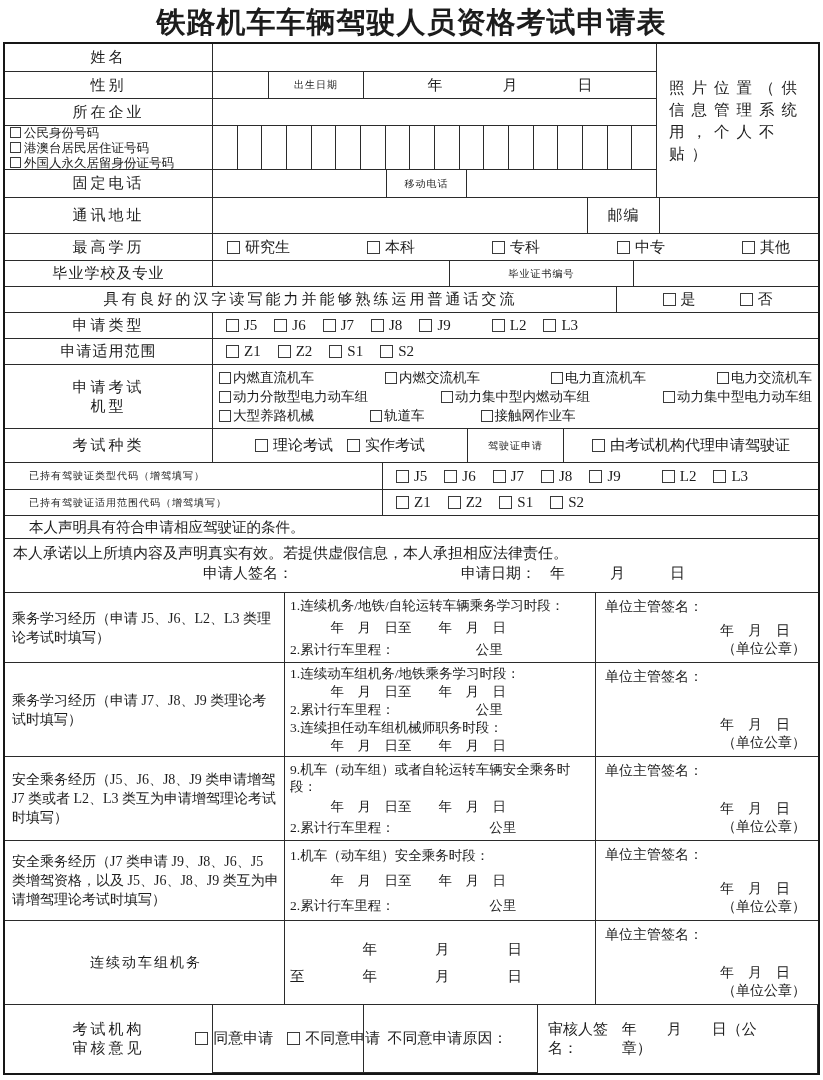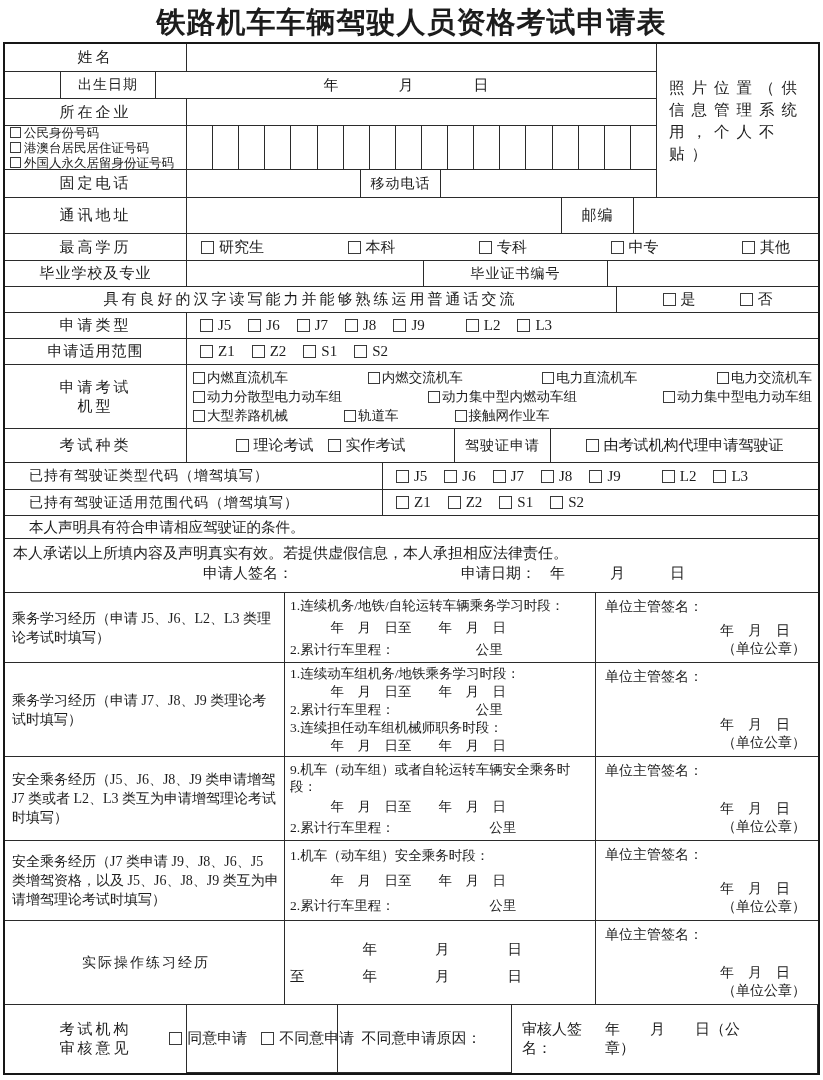--- a/index.html
+++ b/index.html
@@ -7,26 +7,26 @@
        font-family:"Liberation Serif","DejaVu Serif",serif;}
   .page{box-sizing:border-box;width:823px;height:1080px;padding:2px 3px 3px;}
   .title{text-align:center;font-weight:bold;font-size:29px;line-height:40px;
          letter-spacing:1px;font-family:"DejaVu Sans","Liberation Sans",sans-serif;}
   .form{border:2px solid #161616;box-sizing:border-box;}
   .row{display:flex;align-items:stretch;}
   .cell{box-sizing:border-box;border-right:1px solid #2b2b2b;border-bottom:1px solid #2b2b2b;
         display:flex;align-items:center;font-size:15px;min-width:0;}
   .row > .cell:last-child{border-right:none;}
   .lbl{justify-content:center;text-align:center;letter-spacing:3px;}
-  .lbl-sm{letter-spacing:1px;font-size:14px;}
+  .lbl-sm{letter-spacing:1px;font-size:10px;}
   .pre{white-space:pre-line;}
   .left{justify-content:flex-start;padding-left:24px;}
   .flex1{flex:1;}
   
-  .w208{width:182px;flex:none;} .w56{width:56px;flex:none;} .w95{width:95px;flex:none;}
+  .w208{width:208px;flex:none;} .w56{width:56px;flex:none;} .w95{width:95px;flex:none;}
   .w174{width:174px;flex:none;} .w80{width:80px;flex:none;} .w375{width:375px;flex:none;}
   .w72{width:72px;flex:none;} .w237{width:237px;flex:none;} .w184{width:184px;flex:none;}
   .w612{width:612px;flex:none;} .w233{width:233px;flex:none;} .w96{width:96px;flex:none;}
   .w378{width:378px;flex:none;} .w280{width:280px;flex:none;} .w311{width:311px;flex:none;}
   .w270{width:270px;flex:none;}
   
   .h23{height:23px;} .h26{height:26px;} .h27{height:27px;} .h28{height:28px;}
   .h34{height:34px;} .h36{height:36px;} .h44{height:44px;} .h54{height:54px;}
   .h64{height:64px;} .h68{height:68px;} .h70{height:70px;} .h80{height:80px;}
   .h84{height:84px;} .h94{height:94px;}
@@ -90,20 +90,21 @@
 
   <div class="form">
 
     <div class="top">
       <div class="top-left">
         <div class="row h28">
           <div class="cell lbl w208">姓名</div>
           <div class="cell flex1"></div>
         </div>
         <div class="row h27">
+          <div class="cell lbl w208">性别</div>
           <div class="cell w56"></div>
           <div class="cell lbl lbl-sm w95">出生日期</div>
           <div class="cell flex1" style="justify-content:center;">年　　　　月　　　　日</div>
         </div>
         <div class="row h27">
           <div class="cell lbl w208">所在企业</div>
           <div class="cell flex1"></div>
         </div>
         <div class="row h44">
           <div class="cell id-col w208">
@@ -525,21 +526,21 @@
       <div class="cell flex1 sup">
         <div>单位主管签名：</div>
         <div>
           <div class="sdate">年　月　日</div>
           <div class="sseal">（单位公章）</div>
         </div>
       </div>
     </div>
 
     <div class="row h84">
-      <div class="cell explbl w280" style="justify-content:center;letter-spacing:2px;">实际操作练习经历</div>
+      <div class="cell explbl w280" style="justify-content:center;letter-spacing:2px;">连续动车组机务</div>
       <div class="cell w311" style="padding:0;align-items:stretch;">
         <div class="midlines" style="font-size:14.5px;justify-content:center;gap:10px;">
 
         <div>　　　　　年　　　　月　　　　日</div>
             <div>至　　　　年　　　　月　　　　日</div>
           </div>
       </div>
       <div class="cell flex1 sup">
         <div>单位主管签名：</div>
         <div>

